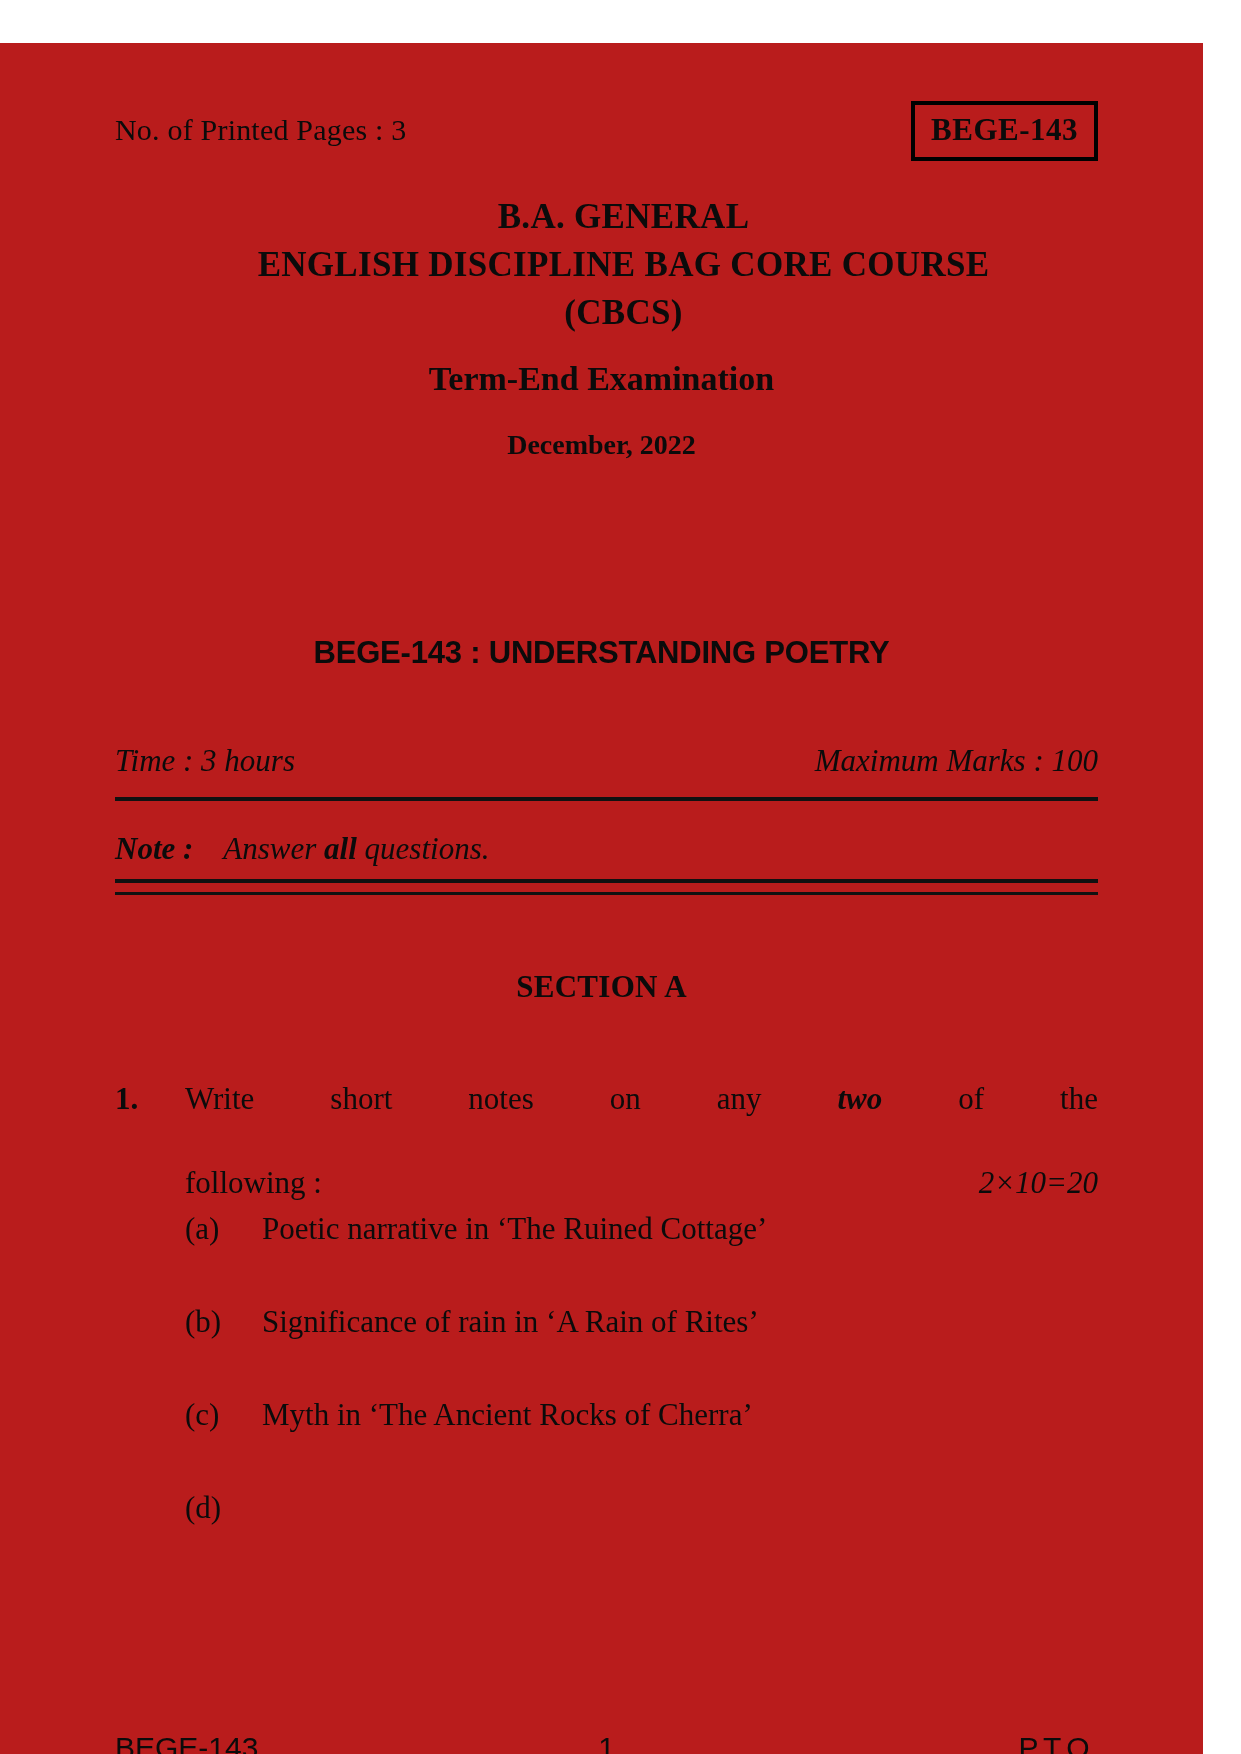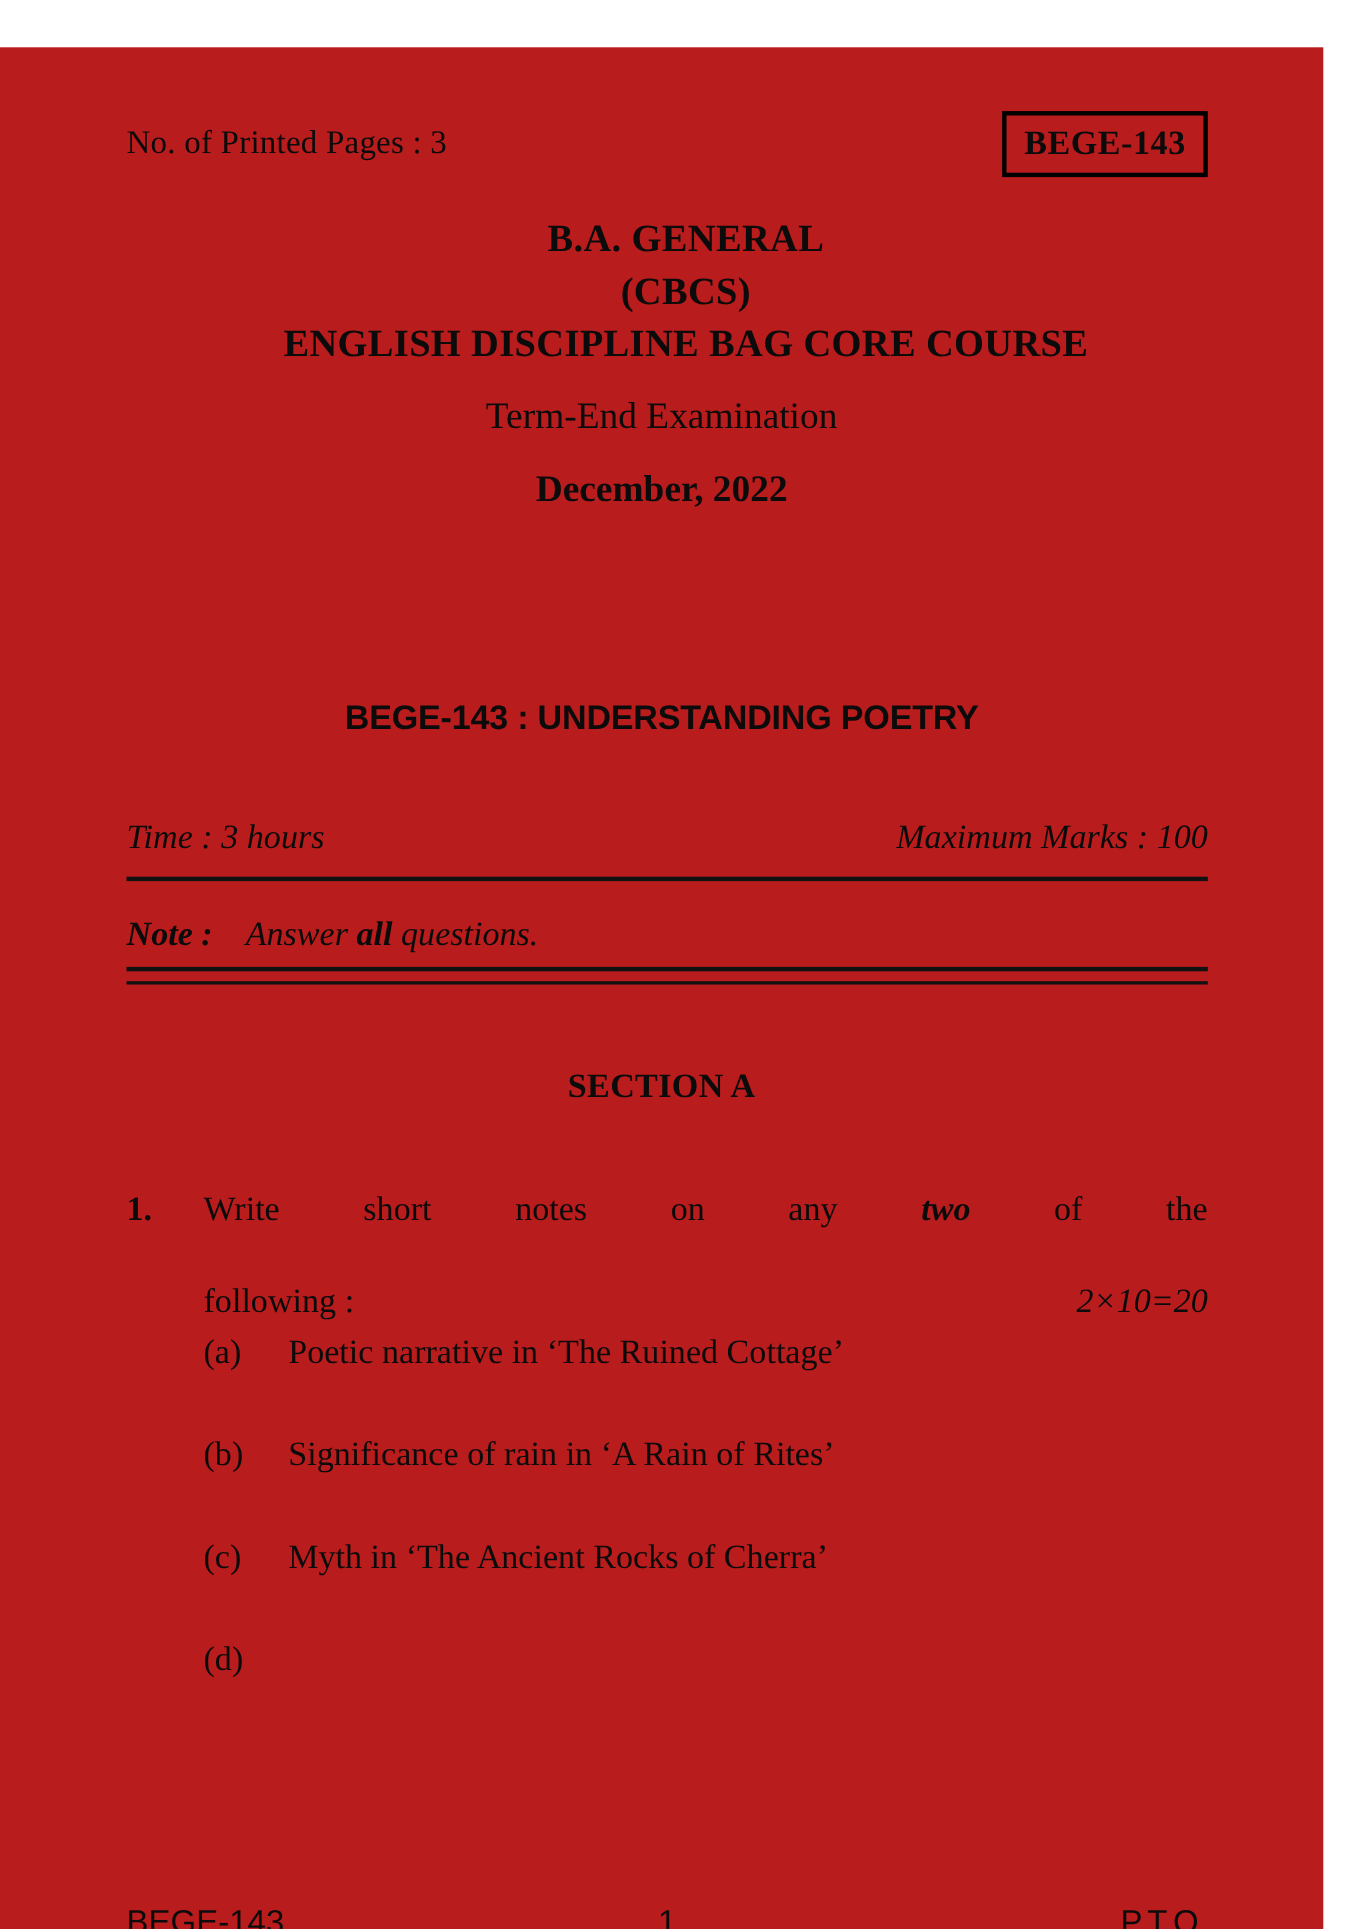--- a/index.html
+++ b/index.html
@@ -40,28 +40,28 @@
     text-align: center;
   }
   .title-line {
     font-weight: bold;
     font-size: 35px;
     line-height: 48px;
     letter-spacing: 0.3px;
     padding-left: 44px;
   }
   .exam-line {
-    font-weight: normal;
+    font-weight: bold;
     font-size: 34px;
     line-height: 44px;
     margin-top: 20px;
   }
   .date-line {
     font-weight: bold;
-    font-size: 34px;
+    font-size: 28px;
     line-height: 44px;
     margin-top: 22px;
   }
   .course-title {
     position: absolute;
     top: 592px; left: 0; right: 0;
     text-align: center;
     font-family: "Liberation Sans", sans-serif;
     font-weight: bold;
     font-size: 31px;
@@ -155,22 +155,22 @@
 
 <div class="page">
 
   <div class="header-row">
     <div class="printed-pages">No. of Printed Pages : 3</div>
     <div class="code-box">BEGE-143</div>
   </div>
 
   <div class="title-block">
     <div class="title-line">B.A. GENERAL</div>
+    <div class="title-line">ENGLISH DISCIPLINE BAG CORE COURSE</div>
     <div class="title-line">(CBCS)</div>
-    <div class="title-line">ENGLISH DISCIPLINE BAG CORE COURSE</div>
     <div class="exam-line">Term-End Examination</div>
     <div class="date-line">December, 2022</div>
   </div>
 
   <div class="course-title">BEGE-143 : UNDERSTANDING POETRY</div>
 
   <div class="time-row">
     <span>Time : 3 hours</span>
     <span>Maximum Marks : 100</span>
   </div>

